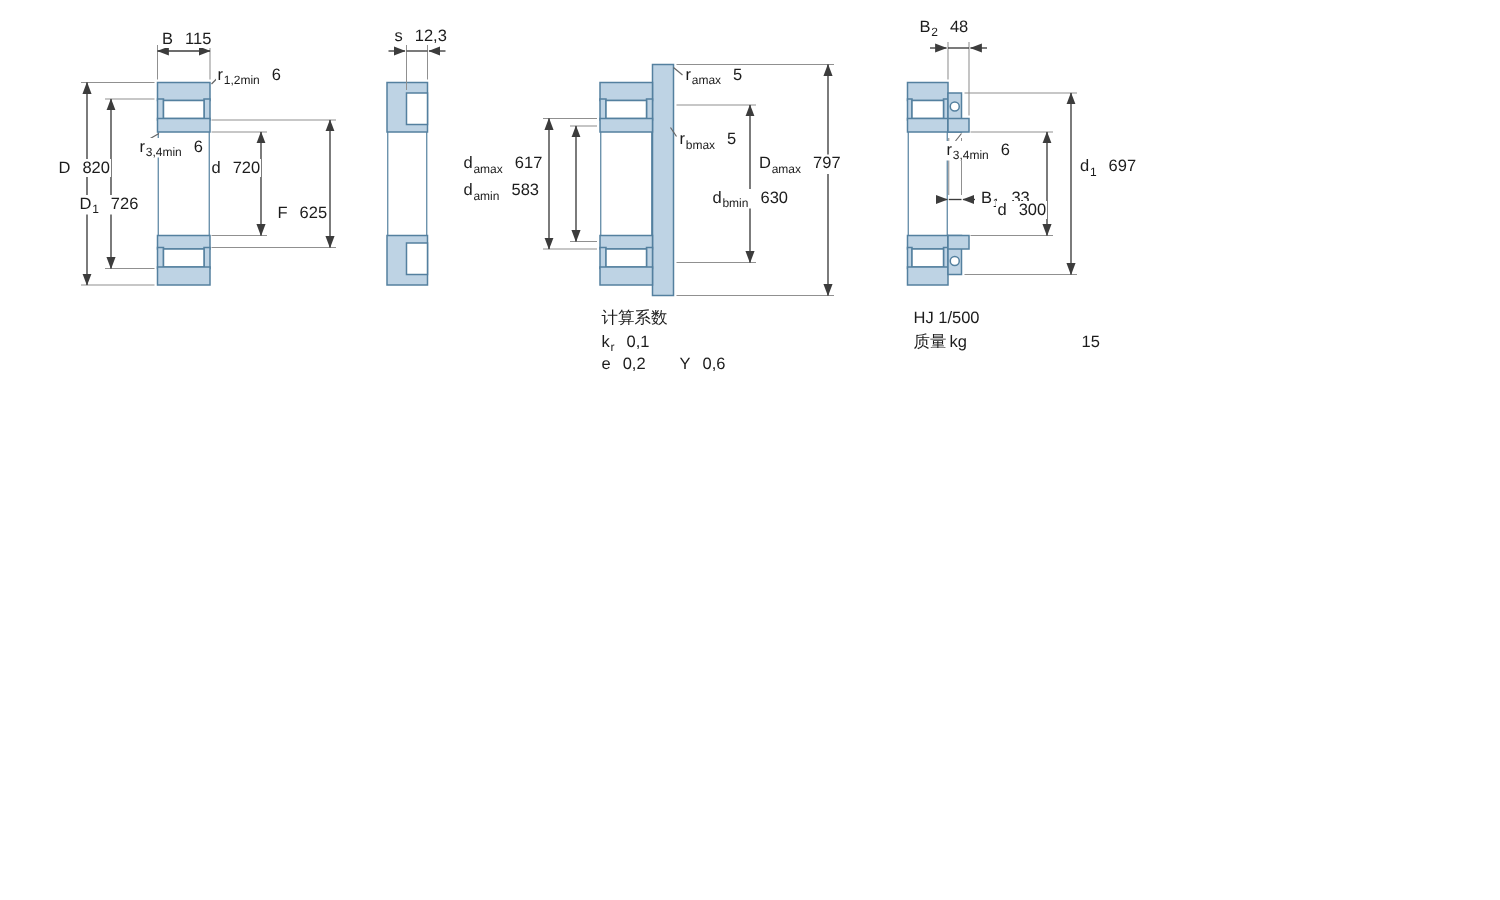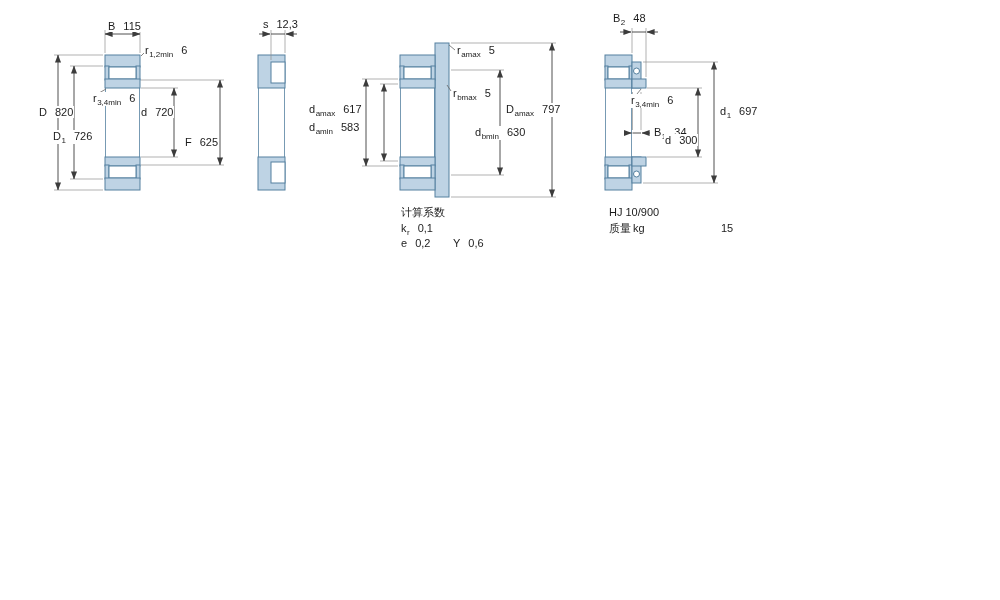--- a/index.html
+++ b/index.html
@@ -247,34 +247,34 @@
     <span class="val">48</span>
   </div>
   <div class="lbl" style="left:630px;top:94px">
     <span>r</span>
     <span class="sub">3,4min</span>
     <span class="val">6</span>
   </div>
   <div class="lbl" style="left:653px;top:126px">
     <span>B</span>
     <span class="sub">1</span>
-    <span class="val">34</span>
+    <span class="val">33</span>
   </div>
   <div class="lbl" style="left:719px;top:105px">
     <span>d</span>
     <span class="sub">1</span>
     <span class="val">697</span>
   </div>
   <div class="lbl" style="left:664px;top:134px">
     <span>d</span>
     <span class="val">300</span>
   </div>
 
   <div class="lbl" style="left:608px;top:206px">
-    <span>HJ 10/900</span>
+    <span>HJ 1/500</span>
   </div>
   <div class="lbl" style="left:608px;top:222px">
     <span>质量</span>
   </div>
   <div class="lbl" style="left:632px;top:222px">
     <span>kg</span>
   </div>
   <div class="lbl" style="left:720px;top:222px">
     <span>15</span>
   </div>

